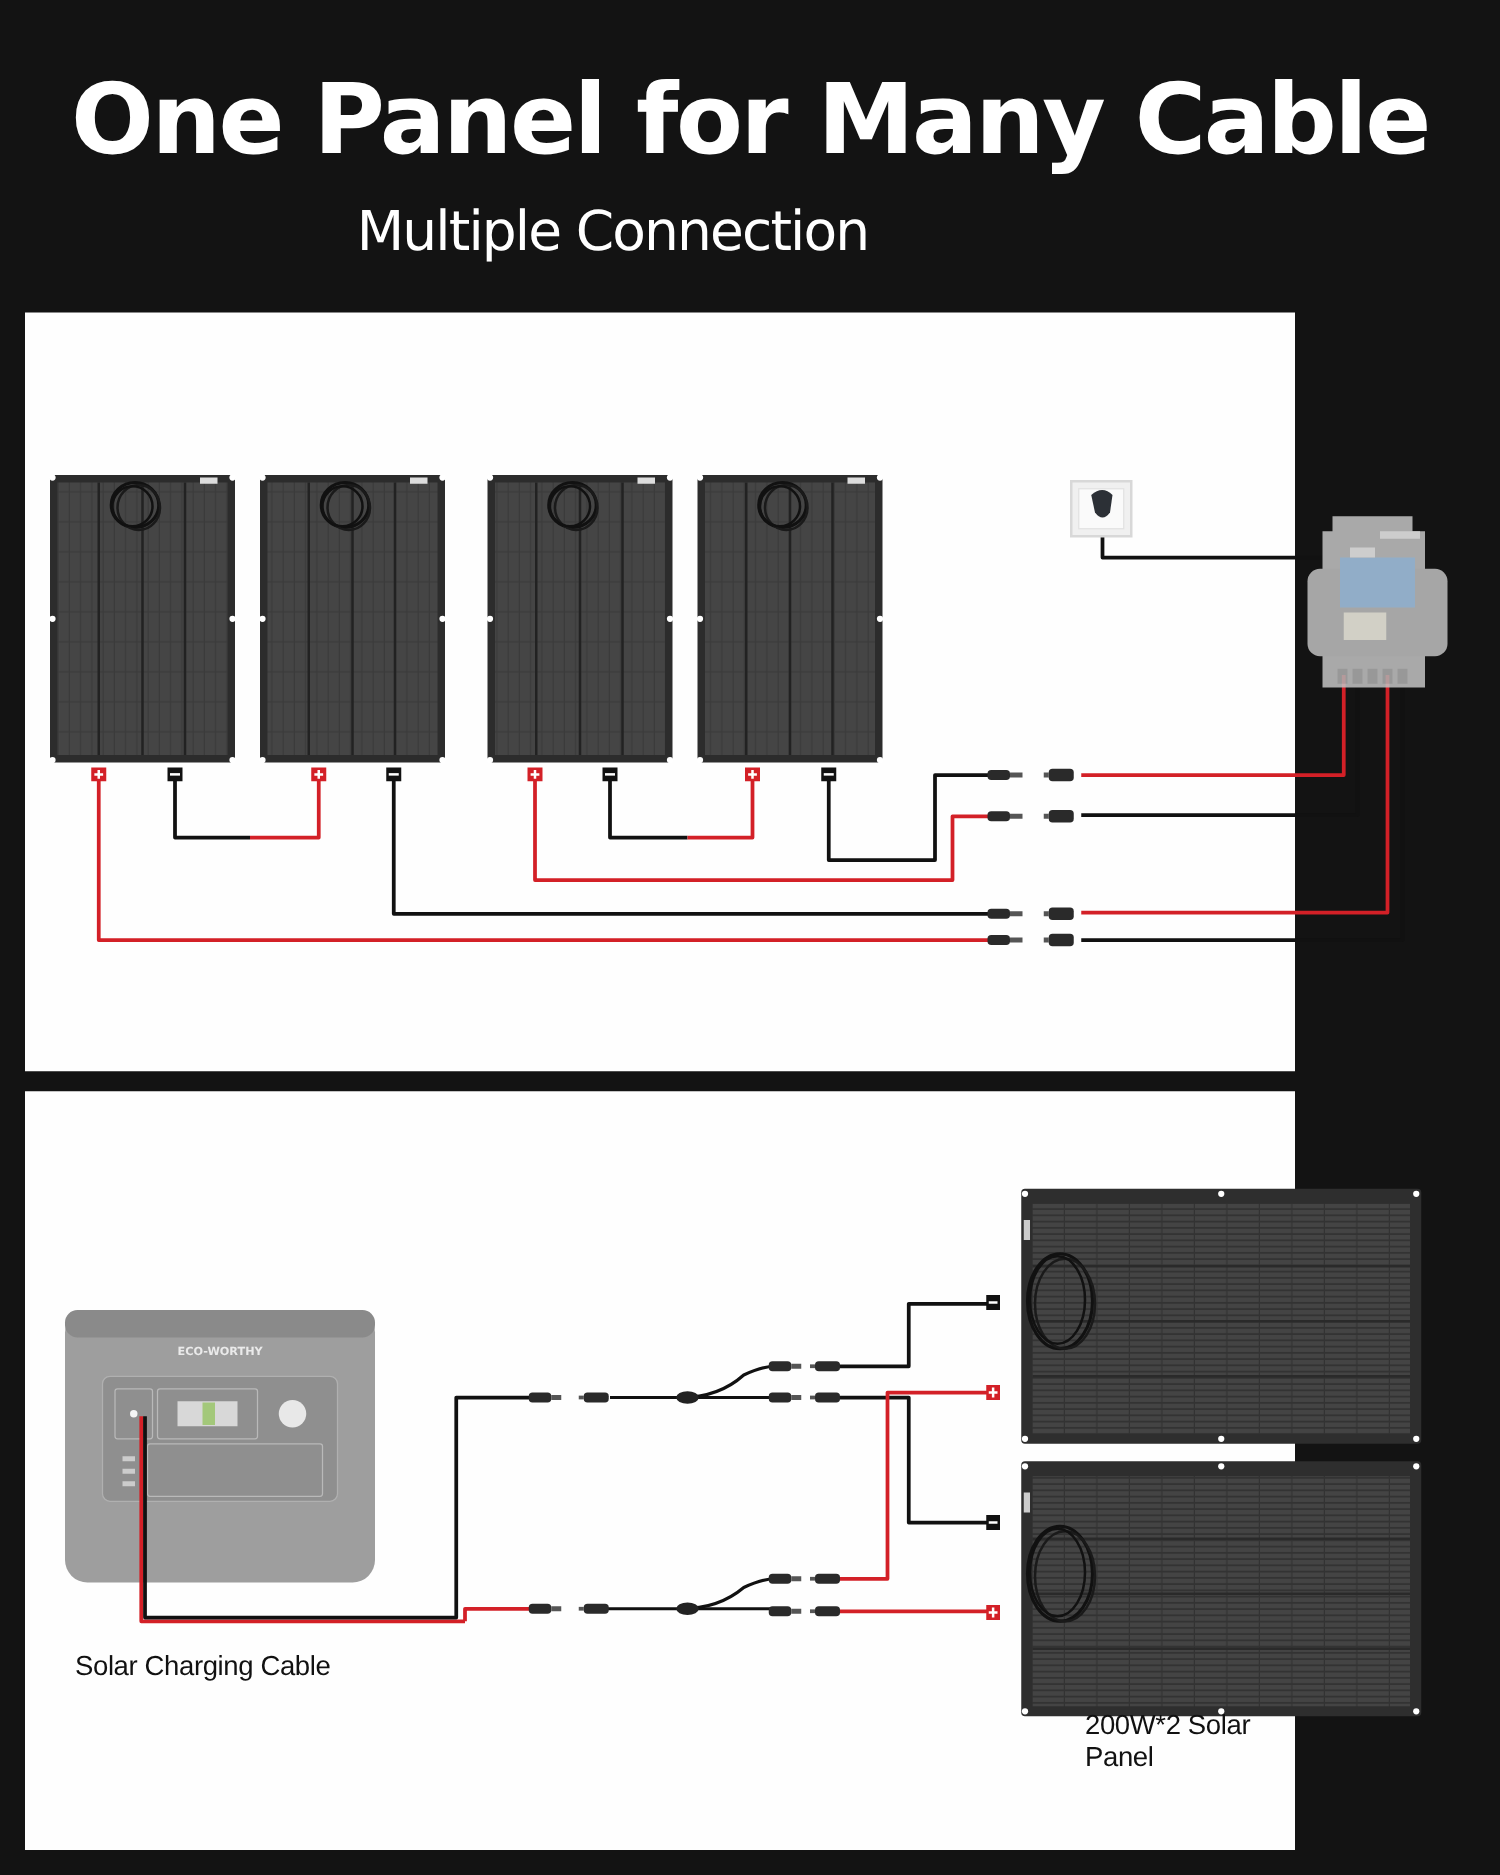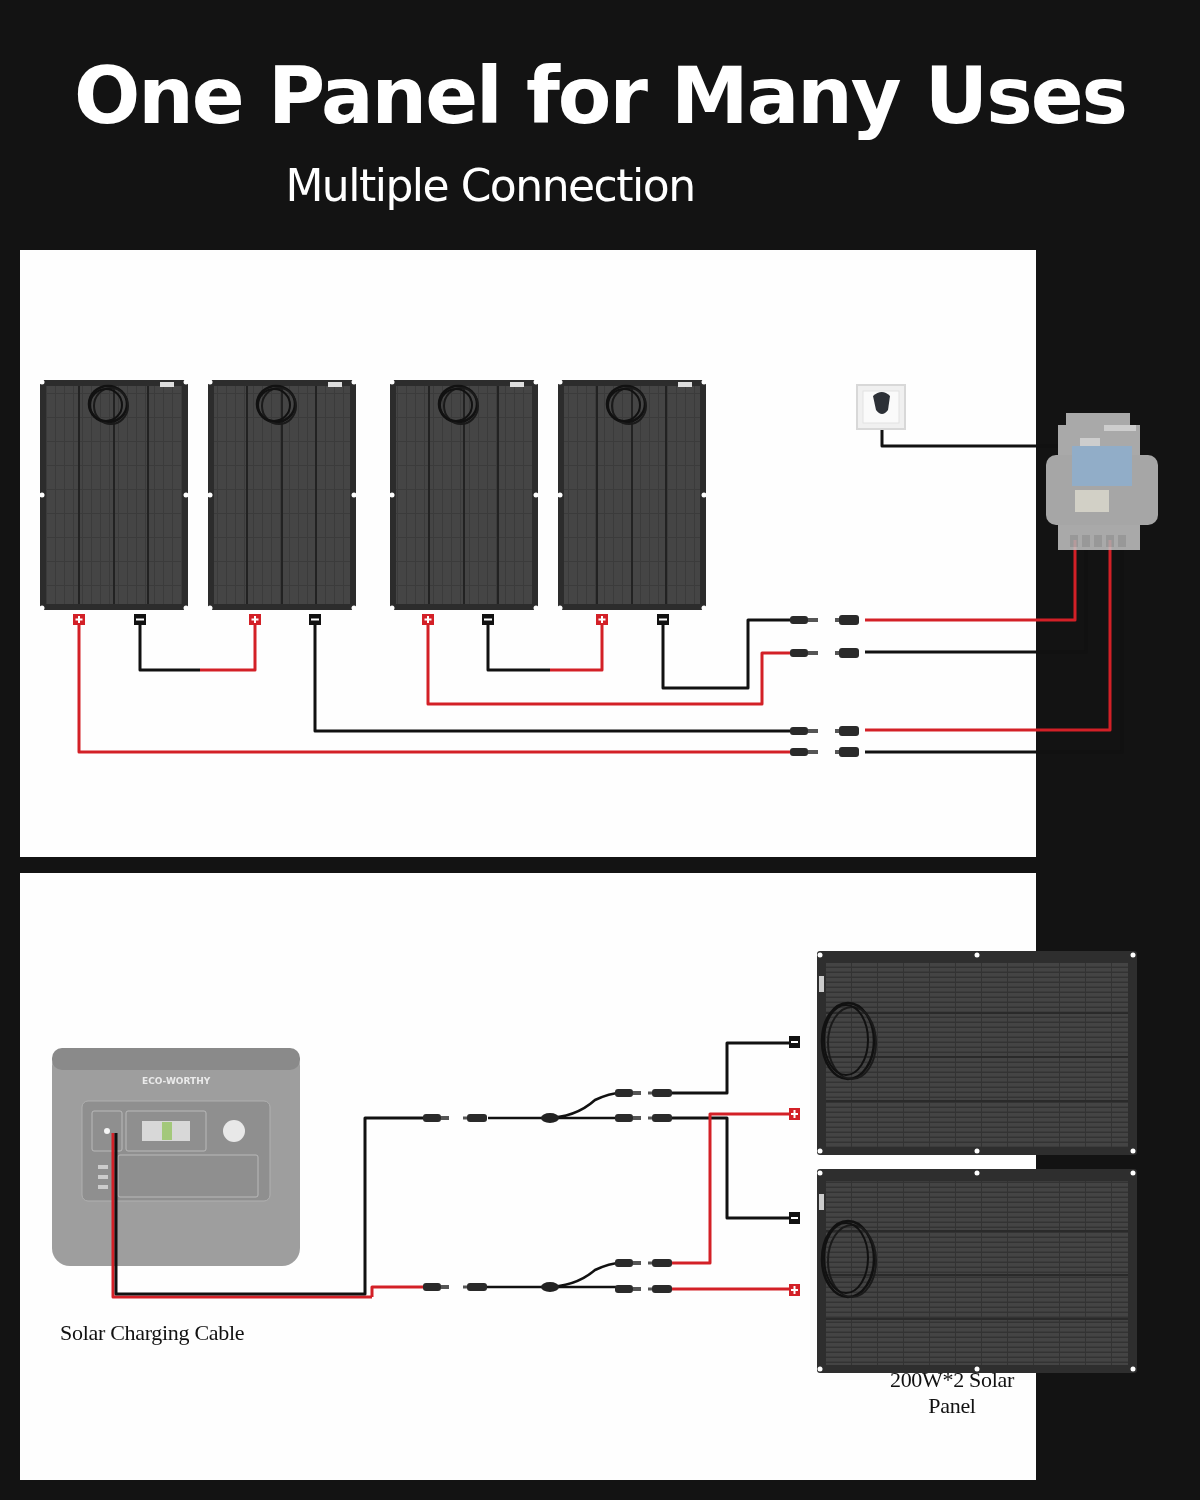--- a/index.html
+++ b/index.html
@@ -3,28 +3,28 @@
 <meta charset="utf-8">
 <style>
   html, body { margin:0; padding:0; }
   body { width:1200px; height:1500px; background:#131313; position:relative; overflow:hidden; font-family:"DejaVu Sans", sans-serif; }
   .title { position:absolute; left:0; width:1200px; top:48px; text-align:center; color:#fff; font-size:78px; font-weight:bold; letter-spacing:-2px; line-height:96px; }
   .subtitle { position:absolute; left:0; width:980px; top:158px; text-align:center; color:#fff; font-size:44px; letter-spacing:-1.5px; line-height:56px; }
   .panel { position:absolute; left:20px; width:1016px; background:#fefefe; }
   #panel-top { top:250px; height:607px; }
   #panel-bottom { top:873px; height:607px; }
   svg { position:absolute; left:0; top:0; }
-  .label { position:absolute; color:#111; font-size:22px; font-family:Liberation Serif, serif; letter-spacing:-0.3px;text-align:center; }
+  .label { position:absolute; color:#111; font-size:22px; font-family:Liberation Sans, sans-serif; letter-spacing:-0.3px; }
   #lbl-cable { left:40px; top:447px; }
   #lbl-panel { left:848px; top:494px; }
 </style>
 </head>
 <body>
 
-<div class="title">One Panel for Many Uses</div>
+<div class="title">One Panel for Many Cable</div>
 <div class="subtitle">Multiple Connection</div>
 
 <div class="panel" id="panel-top">
   <svg width="1160" height="607" viewBox="0 0 1160 607">
     <defs>
       <pattern id="cellsV" width="9" height="24" patternUnits="userSpaceOnUse">
         <rect width="9" height="24" fill="#3b3b3b"></rect>
         <rect x="0" y="0" width="8" height="23" fill="#454545"></rect>
       </pattern>
       <pattern id="cellsH" width="24" height="6" patternUnits="userSpaceOnUse">

